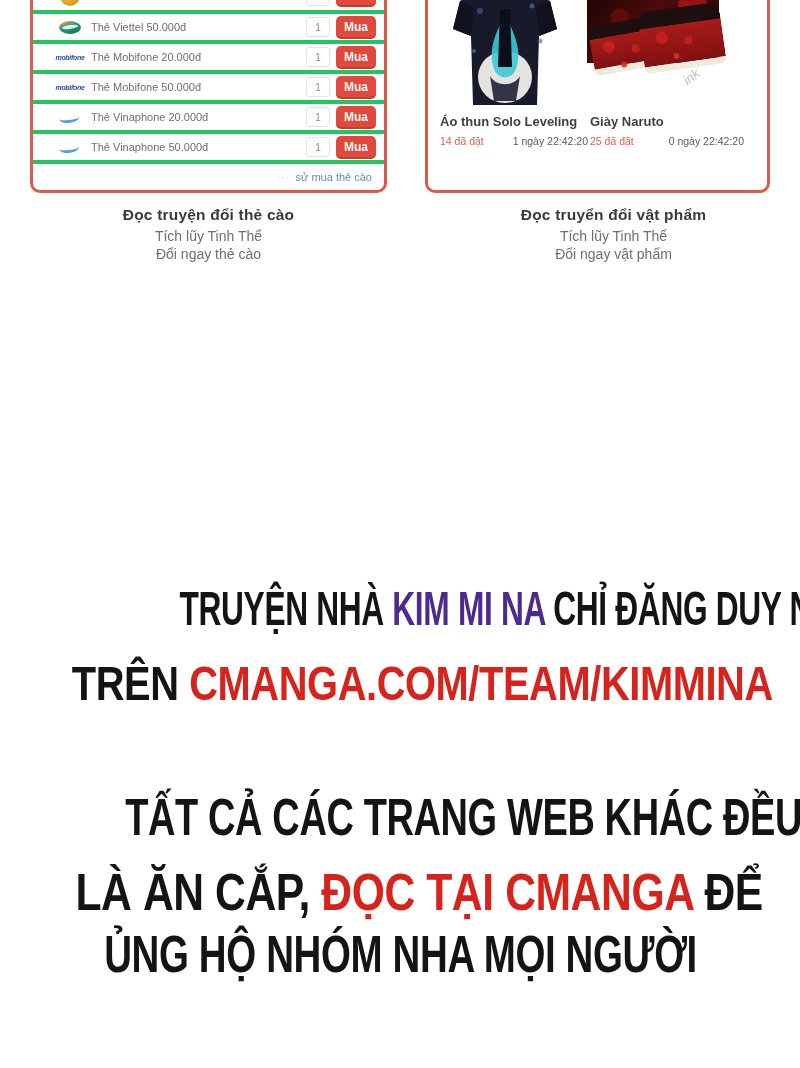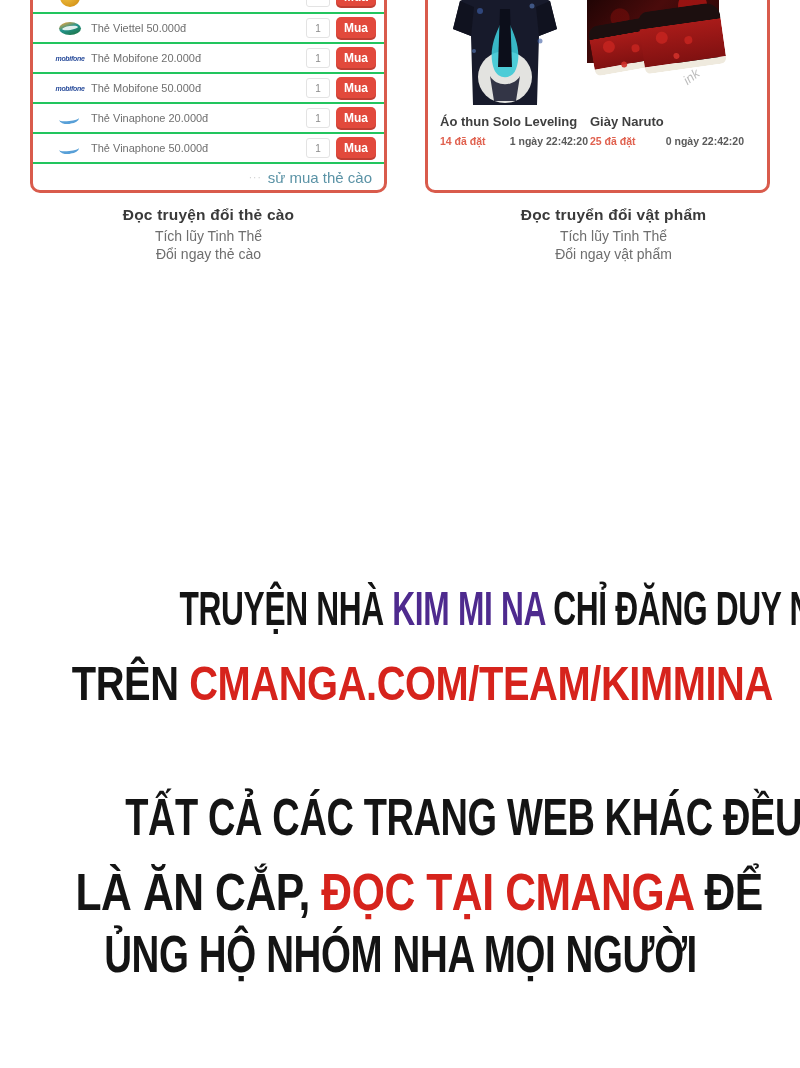--- a/index.html
+++ b/index.html
@@ -12,38 +12,38 @@
   .panel {
     position:absolute; top:-22px; height:215px; background:#fff;
     border:3px solid var(--panel-border, #d95b4c); border-radius:10px;
     overflow:hidden; box-sizing:border-box;
   }
   .panel.pleft  { left:30px;  width:357px; }
   .panel.pright { left:425px; width:345px; }
 
   .crow {
     display:flex; align-items:center; height:30px; box-sizing:border-box;
-    padding:0 8px 0 24px; border-bottom:2px solid #22c55e;
+    padding:0 8px 0 24px; border-bottom:4px solid #22c55e;
   }
   .crow.partial { height:33px; }
   .logo { width:26px; display:flex; justify-content:center; flex:0 0 26px; }
   .lbl { flex:1; font-size:11px; color:#6f6f6f; margin-left:8px; }
   .qty {
     width:24px; height:20px; border:1px solid #e3e3e3; border-radius:3px;
     background:#fff; color:#8a8a8a; font-size:10px; flex:0 0 24px;
     display:flex; align-items:center; justify-content:center; margin-right:6px; box-sizing:border-box;
   }
   .buy {
     width:40px; height:23px; flex:0 0 40px; background:var(--buy-button,#e2493c);
     border-radius:5px; color:#fff; font-weight:700; font-size:12px;
     display:flex; align-items:center; justify-content:center;
     box-shadow:inset 0 -2px 0 rgba(0,0,0,.15);
   }
   .footer-row { height:26px; display:flex; align-items:center; justify-content:flex-end; padding-right:12px; gap:6px; }
-  .history-link { color:var(--link-teal,#5b93a6); font-size:15px; }
+  .history-link { color:var(--link-teal,#5b93a6); font-size:11px; }
   .dots { color:#cfcfcf; font-size:10px; letter-spacing:1px; }
 
   
   .viettel-mark { width:22px; height:13px; border-radius:50%;
     background:linear-gradient(160deg,#e8a33d 8%,#23958f 45%,#1f7a50 85%); position:relative; }
   .viettel-mark::after { content:""; position:absolute; left:3px; top:4px; width:16px; height:4px;
     border-radius:50%; background:#fff; opacity:.85; transform:rotate(-8deg); }
   .mobifone-mark { font-size:7px; font-style:italic; font-weight:700; color:#2a4d9b; letter-spacing:-.3px; }
   .vinaphone-mark { width:22px; height:10px; position:relative; }
   .vinaphone-mark::before { content:""; position:absolute; left:0; top:1px; width:20px; height:7px;
@@ -65,21 +65,21 @@
     background:linear-gradient(180deg,#1c0f0f 0 30%, #a81b19 31%, #801111);
     border-bottom:7px solid #efeade; box-sizing:border-box; }
   .sneaker::after { content:""; position:absolute; left:18%; top:40%; width:12px; height:12px;
     border-radius:50%; background:#c4241f; box-shadow:26px 6px 0 -2px #c4241f, 12px 20px 0 -3px #d0302a; opacity:.9; }
   .sneaker.s1 { left:6px;  top:40px; width:68px; height:50px; transform:rotate(-10deg); }
   .sneaker.s2 { left:56px; top:26px; width:82px; height:62px; transform:rotate(-8deg); }
   .ink-mark { position:absolute; left:98px; top:88px; transform:rotate(-38deg);
     color:#9a9a9a; opacity:.65; font-size:13px; font-style:italic; }
 
   .p-label { position:absolute; font-size:13px; font-weight:700; color:#3f3f3f; top:133px; }
-  .p-stats { position:absolute; top:154px; display:flex; justify-content:space-between; font-size:10.5px;font-weight:bold; }
+  .p-stats { position:absolute; top:154px; display:flex; justify-content:space-between; font-size:10.5px; }
   .p1-label, .p1-stats { left:12px;  width:148px; }
   .p2-label, .p2-stats { left:162px; width:154px; }
   .ordered { color:var(--stat-salmon,#e0614f); }
   .countdown { color:#5a5a5a; }
 
   
   .caption { position:absolute; top:206px; text-align:center; }
   .caption.cleft  { left:33px;  width:351px; }
   .caption.cright { left:444px; width:339px; }
   .cap-title { font-size:15.5px; font-weight:700; color:#3a3a3a; letter-spacing:.2px; margin-bottom:4px; }

